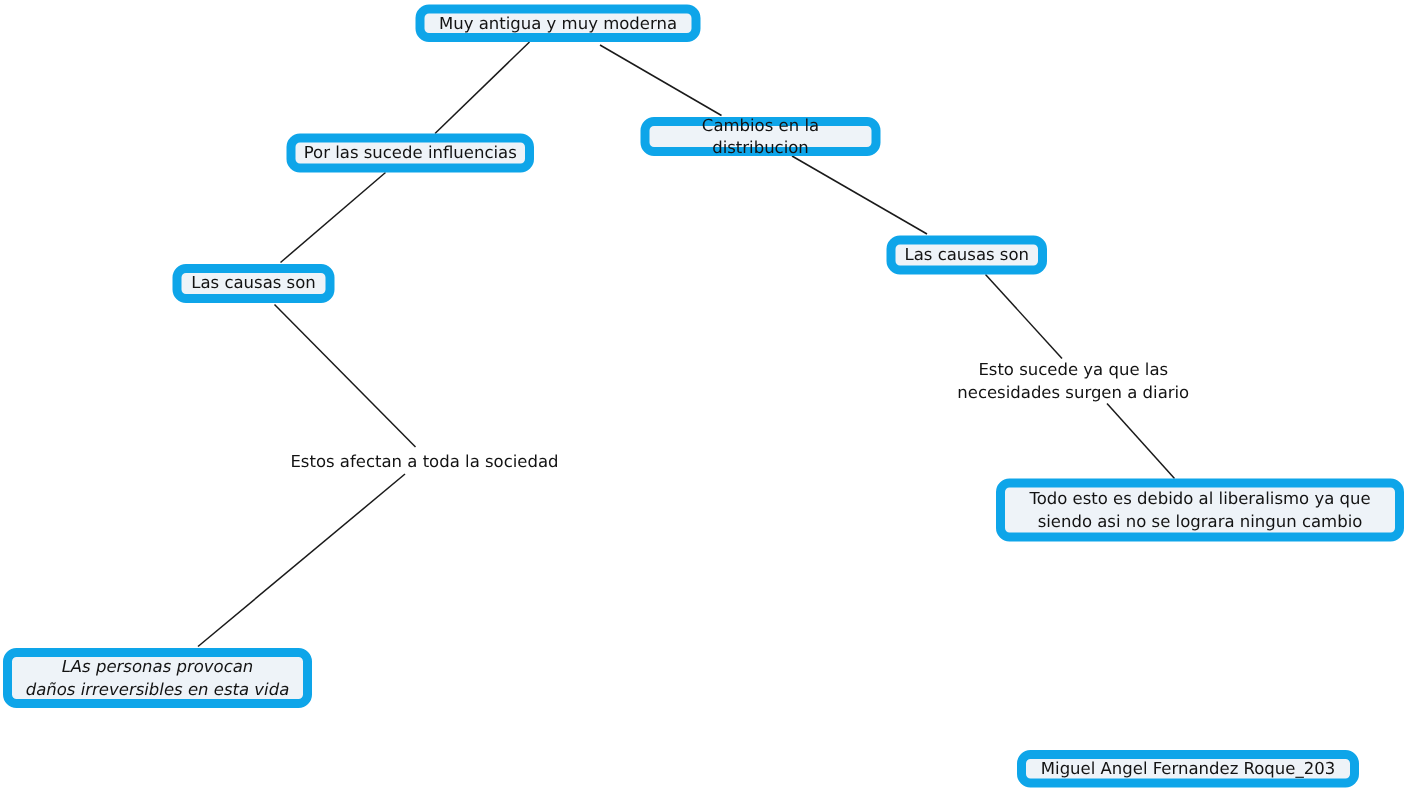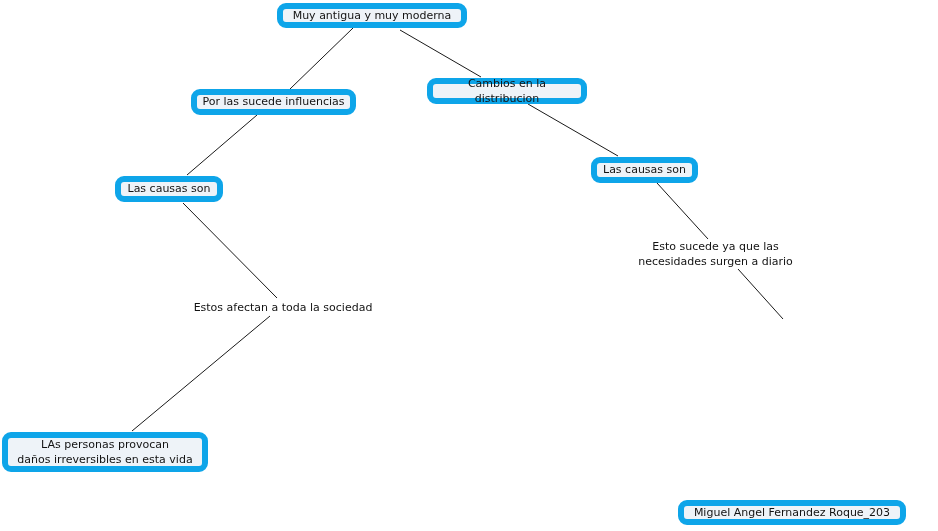--- a/index.html
+++ b/index.html
@@ -45,21 +45,21 @@
     font-size: 11px;
     color: #131313;
     line-height: 1.4;
     white-space: pre-line;
   }
   .n-root         { left: 277px; top: 3px;   width: 190px; height: 25px; }
   .n-left-branch  { left: 191px; top: 89px;  width: 165px; height: 26px; }
   .n-right-branch { left: 427px; top: 78px;  width: 160px; height: 26px; }
   .n-left-causes  { left: 115px; top: 176px; width: 108px; height: 26px; }
   .n-right-causes { left: 591px; top: 157px; width: 107px; height: 26px; }
-  .n-left-result  { left: 2px;   top: 432px; width: 206px; height: 40px; }
+  .n-left-result  { left: 2px;   top: 432px; width: 206px; height: 40px; font-style: italic; }
   .n-right-result { left: 664px; top: 319px; width: 272px; height: 42px; }
   .n-author       { left: 678px; top: 500px; width: 228px; height: 25px; }
   .l-left-link    { left: 170px; top: 300px; width: 226px; }
   .l-right-link   { left: 618px; top: 239px; width: 195px; }
 </style>
 </head>
 <body>
 
 <div id="canvas">
 
@@ -85,16 +85,18 @@
   <div class="node n-right-causes">Las causas son</div>
 
   <div class="link-label l-left-link">Estos afectan a toda la sociedad</div>
 
   <div class="link-label l-right-link">Esto sucede ya que las
 necesidades surgen a diario</div>
 
   <div class="node n-left-result">LAs personas provocan
 daños irreversibles en esta vida</div>
 
+  <div class="node n-right-result">Todo esto es debido al liberalismo ya que
+siendo asi no se lograra ningun cambio</div>
 
   <div class="node n-author">Miguel Angel Fernandez Roque_203</div>
 
 </div>
 
 </body></html>

